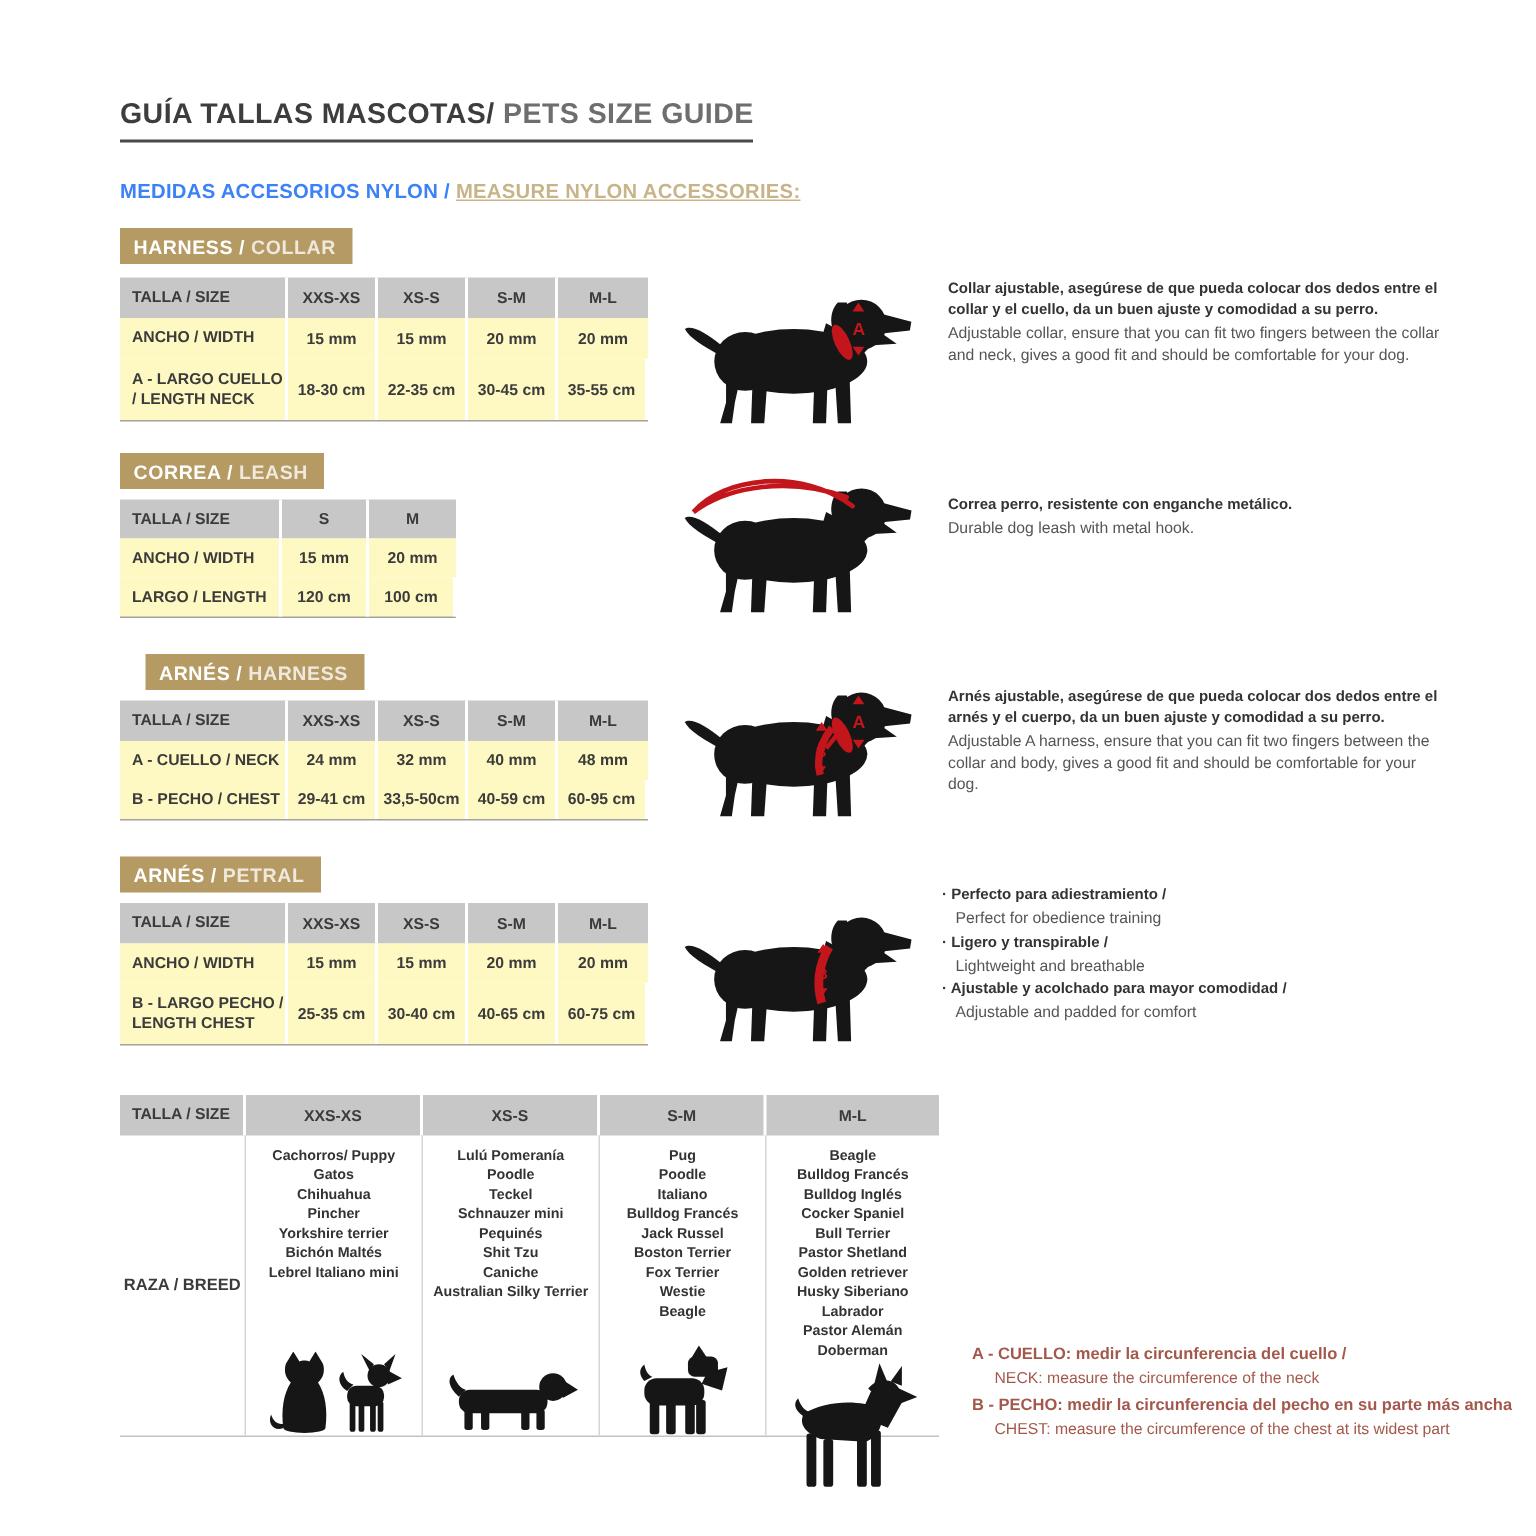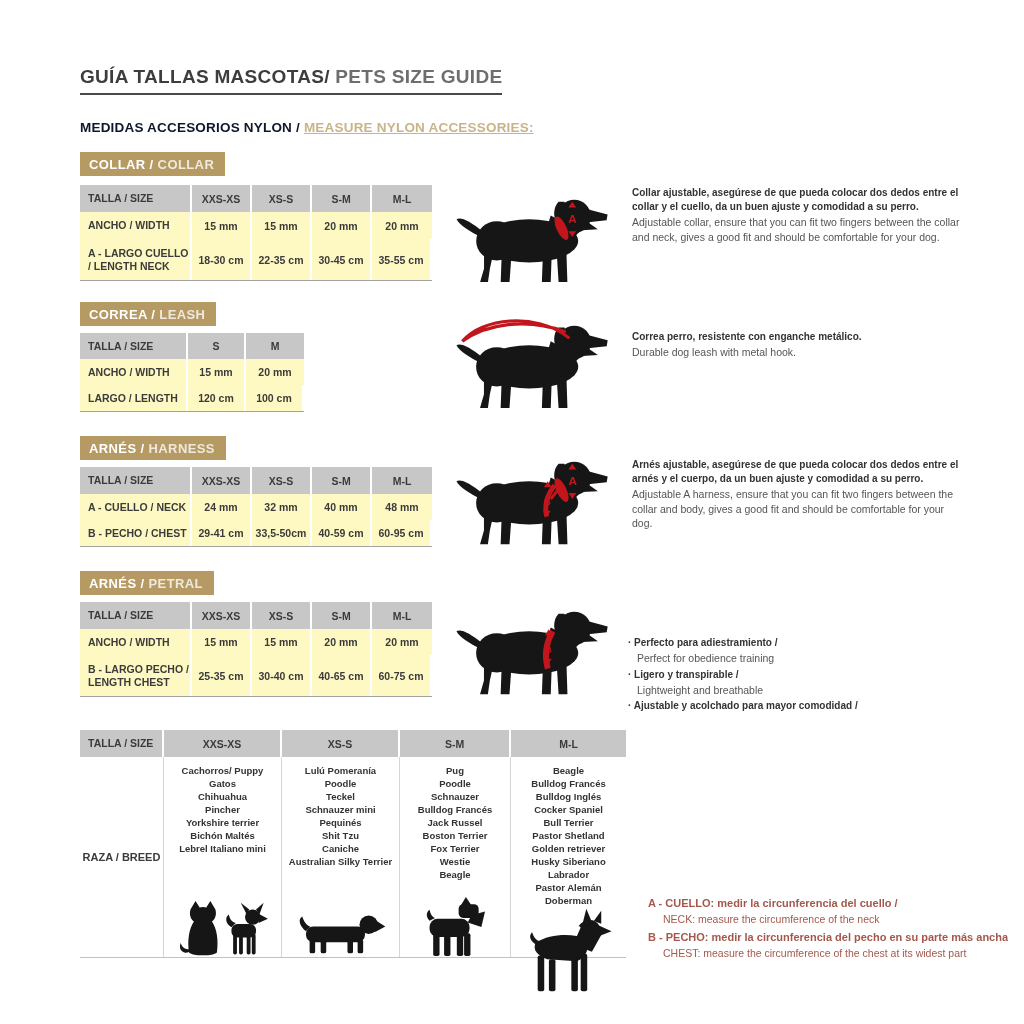--- a/index.html
+++ b/index.html
@@ -6,21 +6,21 @@
   #page{position:relative;width:1008px;height:1024px;background:#ffffff;
         font-family:"Liberation Sans",sans-serif;color:#3b3b3b;overflow:hidden;}
   .abs{position:absolute;}
 
   
   .title{font-size:19px;font-weight:700;letter-spacing:.3px;
          border-bottom:2px solid #4a4a4a;padding-bottom:5px;}
   .title .dark{color:#3d3d3d;}
   .title .light{color:#6e6e6e;}
   .subtitle{font-size:13.5px;font-weight:700;letter-spacing:.2px;}
-  .subtitle .dark{color:#0f172a;}
+  .subtitle .dark{color:#3b82f6;}
   .subtitle .light{color:#c8b489;text-decoration:underline;}
 
   
   .badge{display:inline-block;background:#b59a63;padding:5px 11px 4px 9px;
          font-size:13px;font-weight:700;letter-spacing:.4px;}
   .badge .b1{color:#ffffff;}
   .badge .b2{color:rgba(255,255,255,.78);}
 
   
   .stable{font-size:10.5px;}
@@ -78,21 +78,21 @@
       <span class="dark">GUÍA TALLAS MASCOTAS/</span>
       <span class="light">PETS SIZE GUIDE</span>
     </div>
   </div>
   <div class="abs subtitle" style="left:80px;top:120px;">
     <span class="dark">MEDIDAS ACCESORIOS NYLON /</span>
     <span class="light">MEASURE NYLON ACCESSORIES:</span>
   </div>
 
   <div class="abs badge" style="left:80px;top:152px;">
-    <span class="b1">COLLAR /</span>
+    <span class="b1">HARNESS /</span>
     <span class="b2">COLLAR</span>
   </div>
 
   <div class="abs stable" style="left:80px;top:185px;">
     <div class="trow rh h27">
       <div class="cell lab wl">TALLA / SIZE</div>
       <div class="cell wv">XXS-XS</div>
       <div class="cell wv">XS-S</div>
       <div class="cell wv">S-M</div>
       <div class="cell wv">M-L</div>
@@ -178,21 +178,21 @@
       <path d="M106,64 L116,64 L117,96 L108,96 Z"></path>
     </g>
     <path d="M118,32 C84,6 30,12 10,36 C34,18 76,12 114,26" fill="none" stroke="#c3161c" stroke-width="3.2" stroke-linecap="round"></path>
   </svg>
 
   <div class="abs" style="left:632px;top:330px;width:332px;">
     <div class="desc-es">Correa perro, resistente con enganche metálico.</div>
     <div class="desc-en">Durable dog leash with metal hook.</div>
   </div>
 
-  <div class="abs badge" style="left:80px;top:436px;">
+  <div class="abs badge" style="left:97px;top:436px;">
     <span class="b1">ARNÉS /</span>
     <span class="b2">HARNESS</span>
   </div>
 
   <div class="abs stable" style="left:80px;top:467px;">
     <div class="trow rh h27">
       <div class="cell lab wl">TALLA / SIZE</div>
       <div class="cell wv">XXS-XS</div>
       <div class="cell wv">XS-S</div>
       <div class="cell wv">S-M</div>
@@ -290,31 +290,32 @@
       <path d="M106,64 L116,64 L117,96 L108,96 Z"></path>
     </g>
     <g>
       <path d="M102,38 C95,50 93,62 97,76" fill="none" stroke="#c3161c" stroke-width="6"></path>
       <path d="M94,42 l4,-6 4,6 Z" fill="#c3161c"></path>
       <text x="94" y="60" font-size="10" font-weight="bold" fill="#c3161c">B</text>
       <path d="M93,66 l4,6 4,-6 Z" fill="#c3161c"></path>
     </g>
   </svg>
 
-  <div class="abs" style="left:628px;top:590px;width:345px;margin-top:46px;">
+  <div class="abs" style="left:628px;top:590px;width:345px;">
     <div class="bullet">
       <div class="desc-es">Perfecto para adiestramiento /</div>
       <div class="desc-en">Perfect for obedience training</div>
     </div>
     <div class="bullet">
       <div class="desc-es">Ligero y transpirable /</div>
       <div class="desc-en">Lightweight and breathable</div>
     </div>
     <div class="bullet">
       <div class="desc-es">Ajustable y acolchado para mayor comodidad /</div>
+      <div class="desc-en">Adjustable and padded for comfort</div>
     </div>
   </div>
 
   <div class="abs stable" style="left:80px;top:730px;width:546px;">
     <div class="trow rh bt-h">
       <div class="cell lab bw0">TALLA /  SIZE</div>
       <div class="cell bw1">XXS-XS</div>
       <div class="cell bw2">XS-S</div>
       <div class="cell bw3">S-M</div>
       <div class="cell bw4">M-L</div>
@@ -378,21 +379,21 @@
               <rect x="66" y="33" width="6" height="15" rx="2"></rect>
               <path d="M10,24 C3,18 1,11 6,8 C8,14 11,18 15,19 Z"></path>
             </g>
           </svg>
         </div>
       </div>
 
       <div class="bt-col bw3">
         <div class="breed">Pug</div>
         <div class="breed">Poodle</div>
-        <div class="breed">Schnauzer</div>
+        <div class="breed">Italiano</div>
         <div class="breed">Bulldog Francés</div>
         <div class="breed">Jack Russel</div>
         <div class="breed">Boston Terrier</div>
         <div class="breed">Fox Terrier</div>
         <div class="breed">Westie</div>
         <div class="breed">Beagle</div>
         <div class="sil">
           <svg width="62" height="60" viewBox="0 0 68 66">
             <g fill="#161616">
               <rect x="6" y="24" width="44" height="20" rx="9"></rect>

